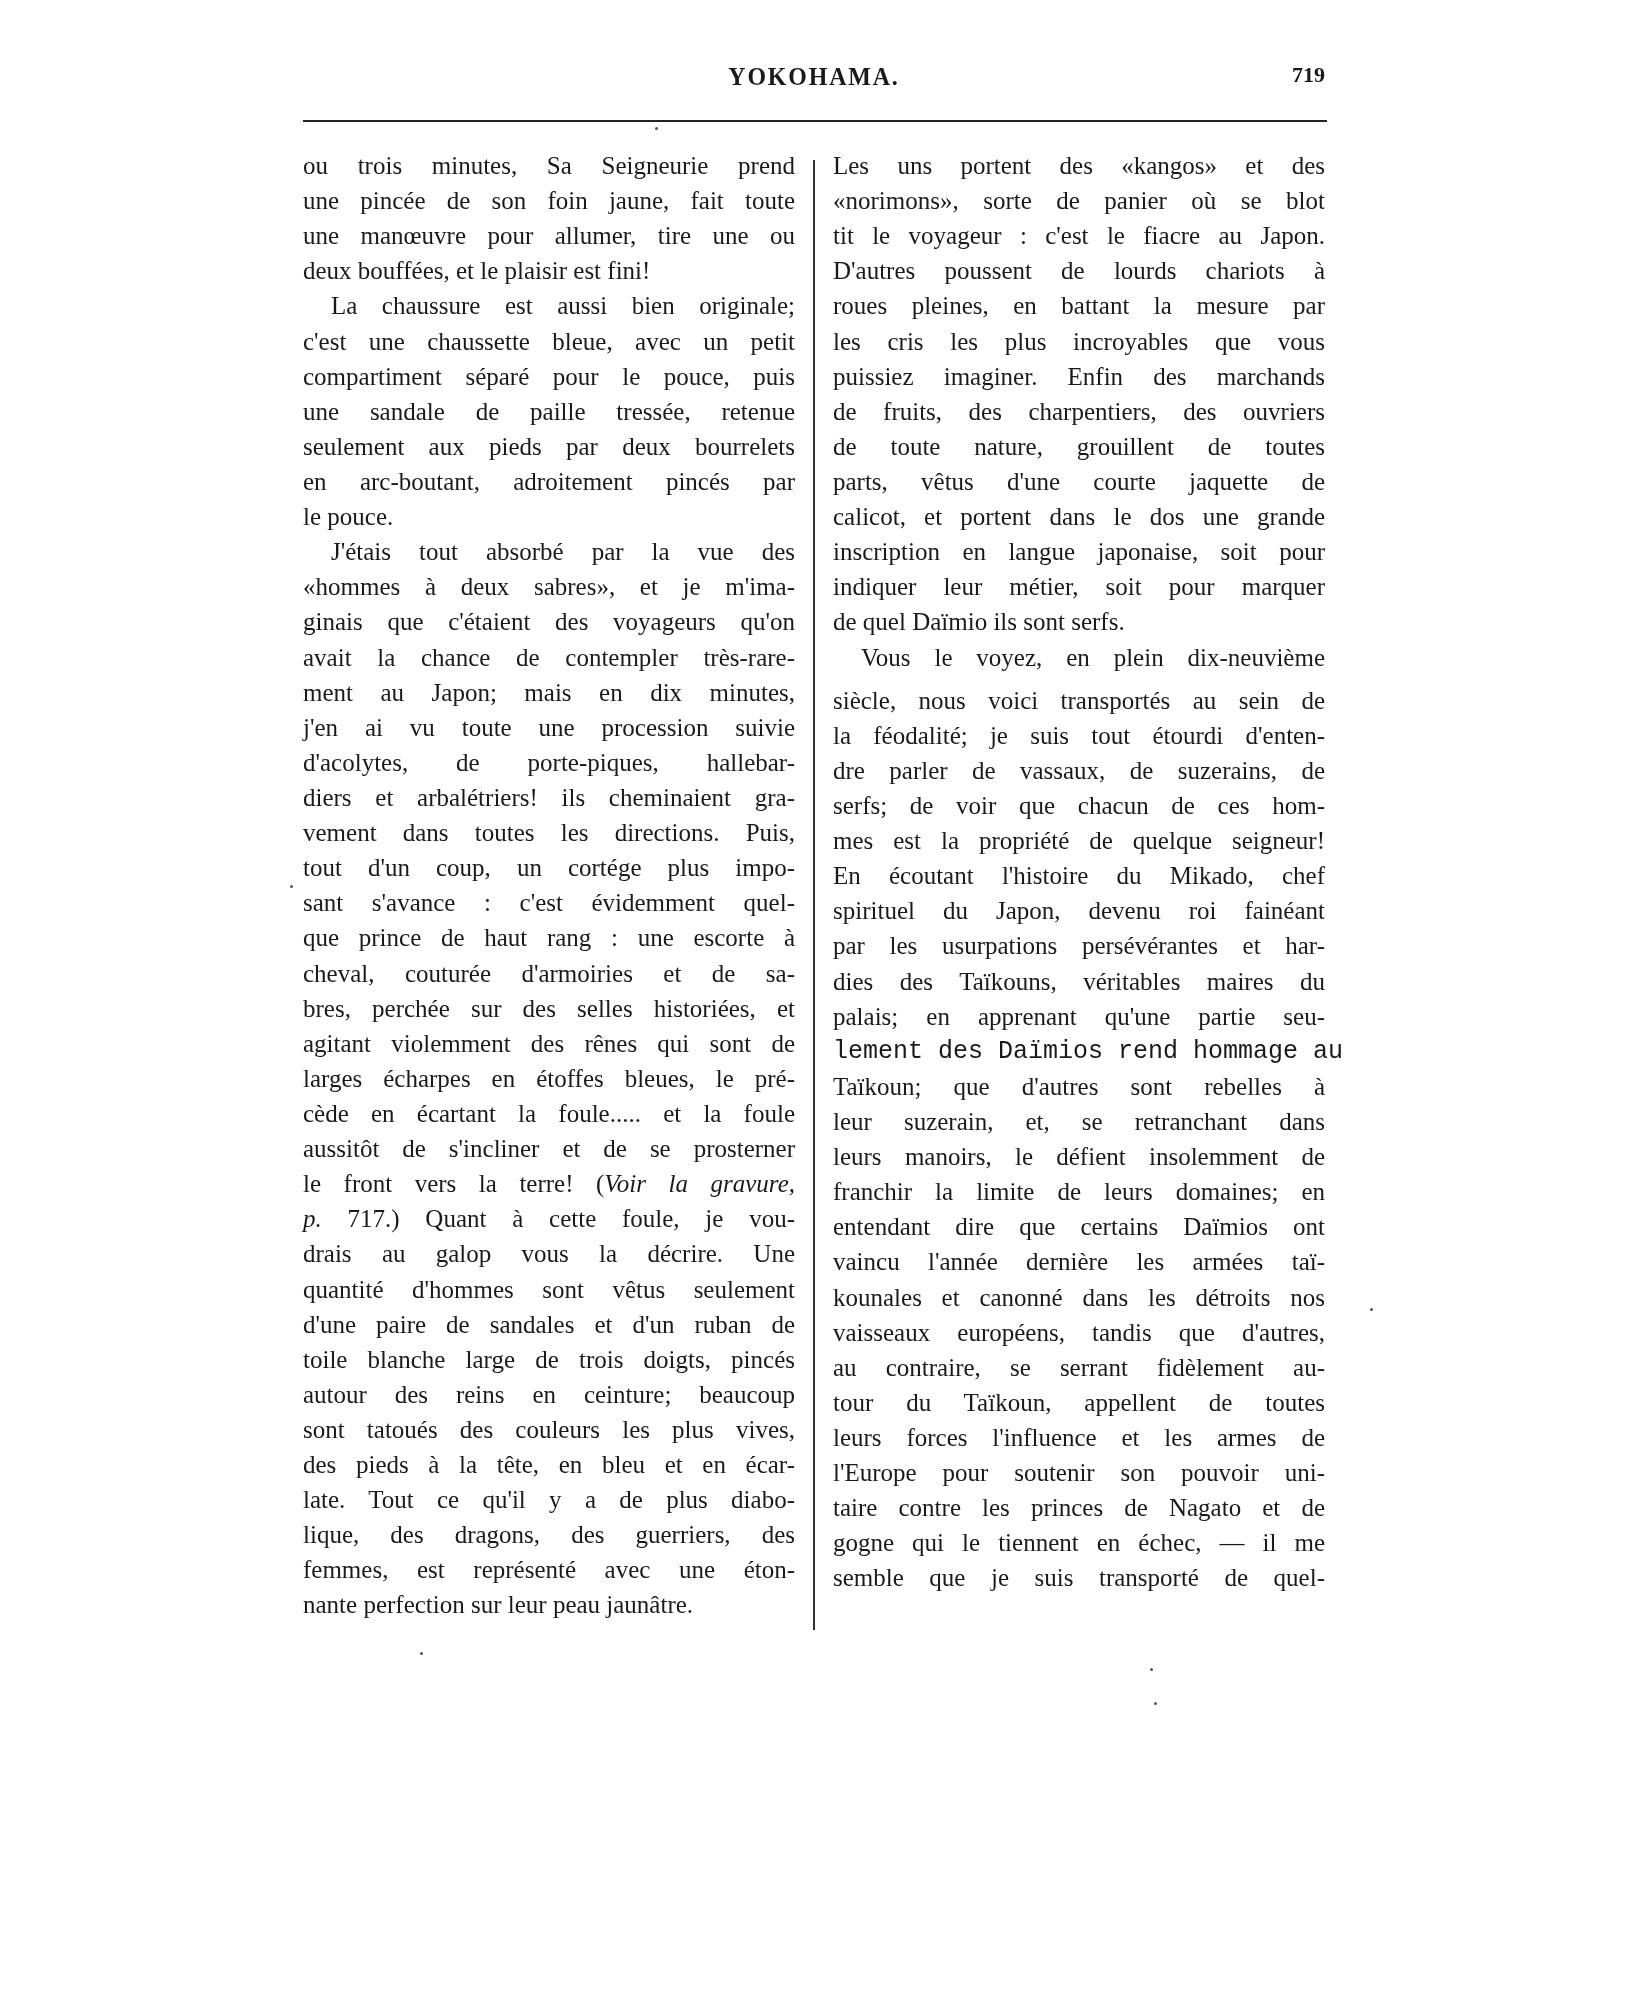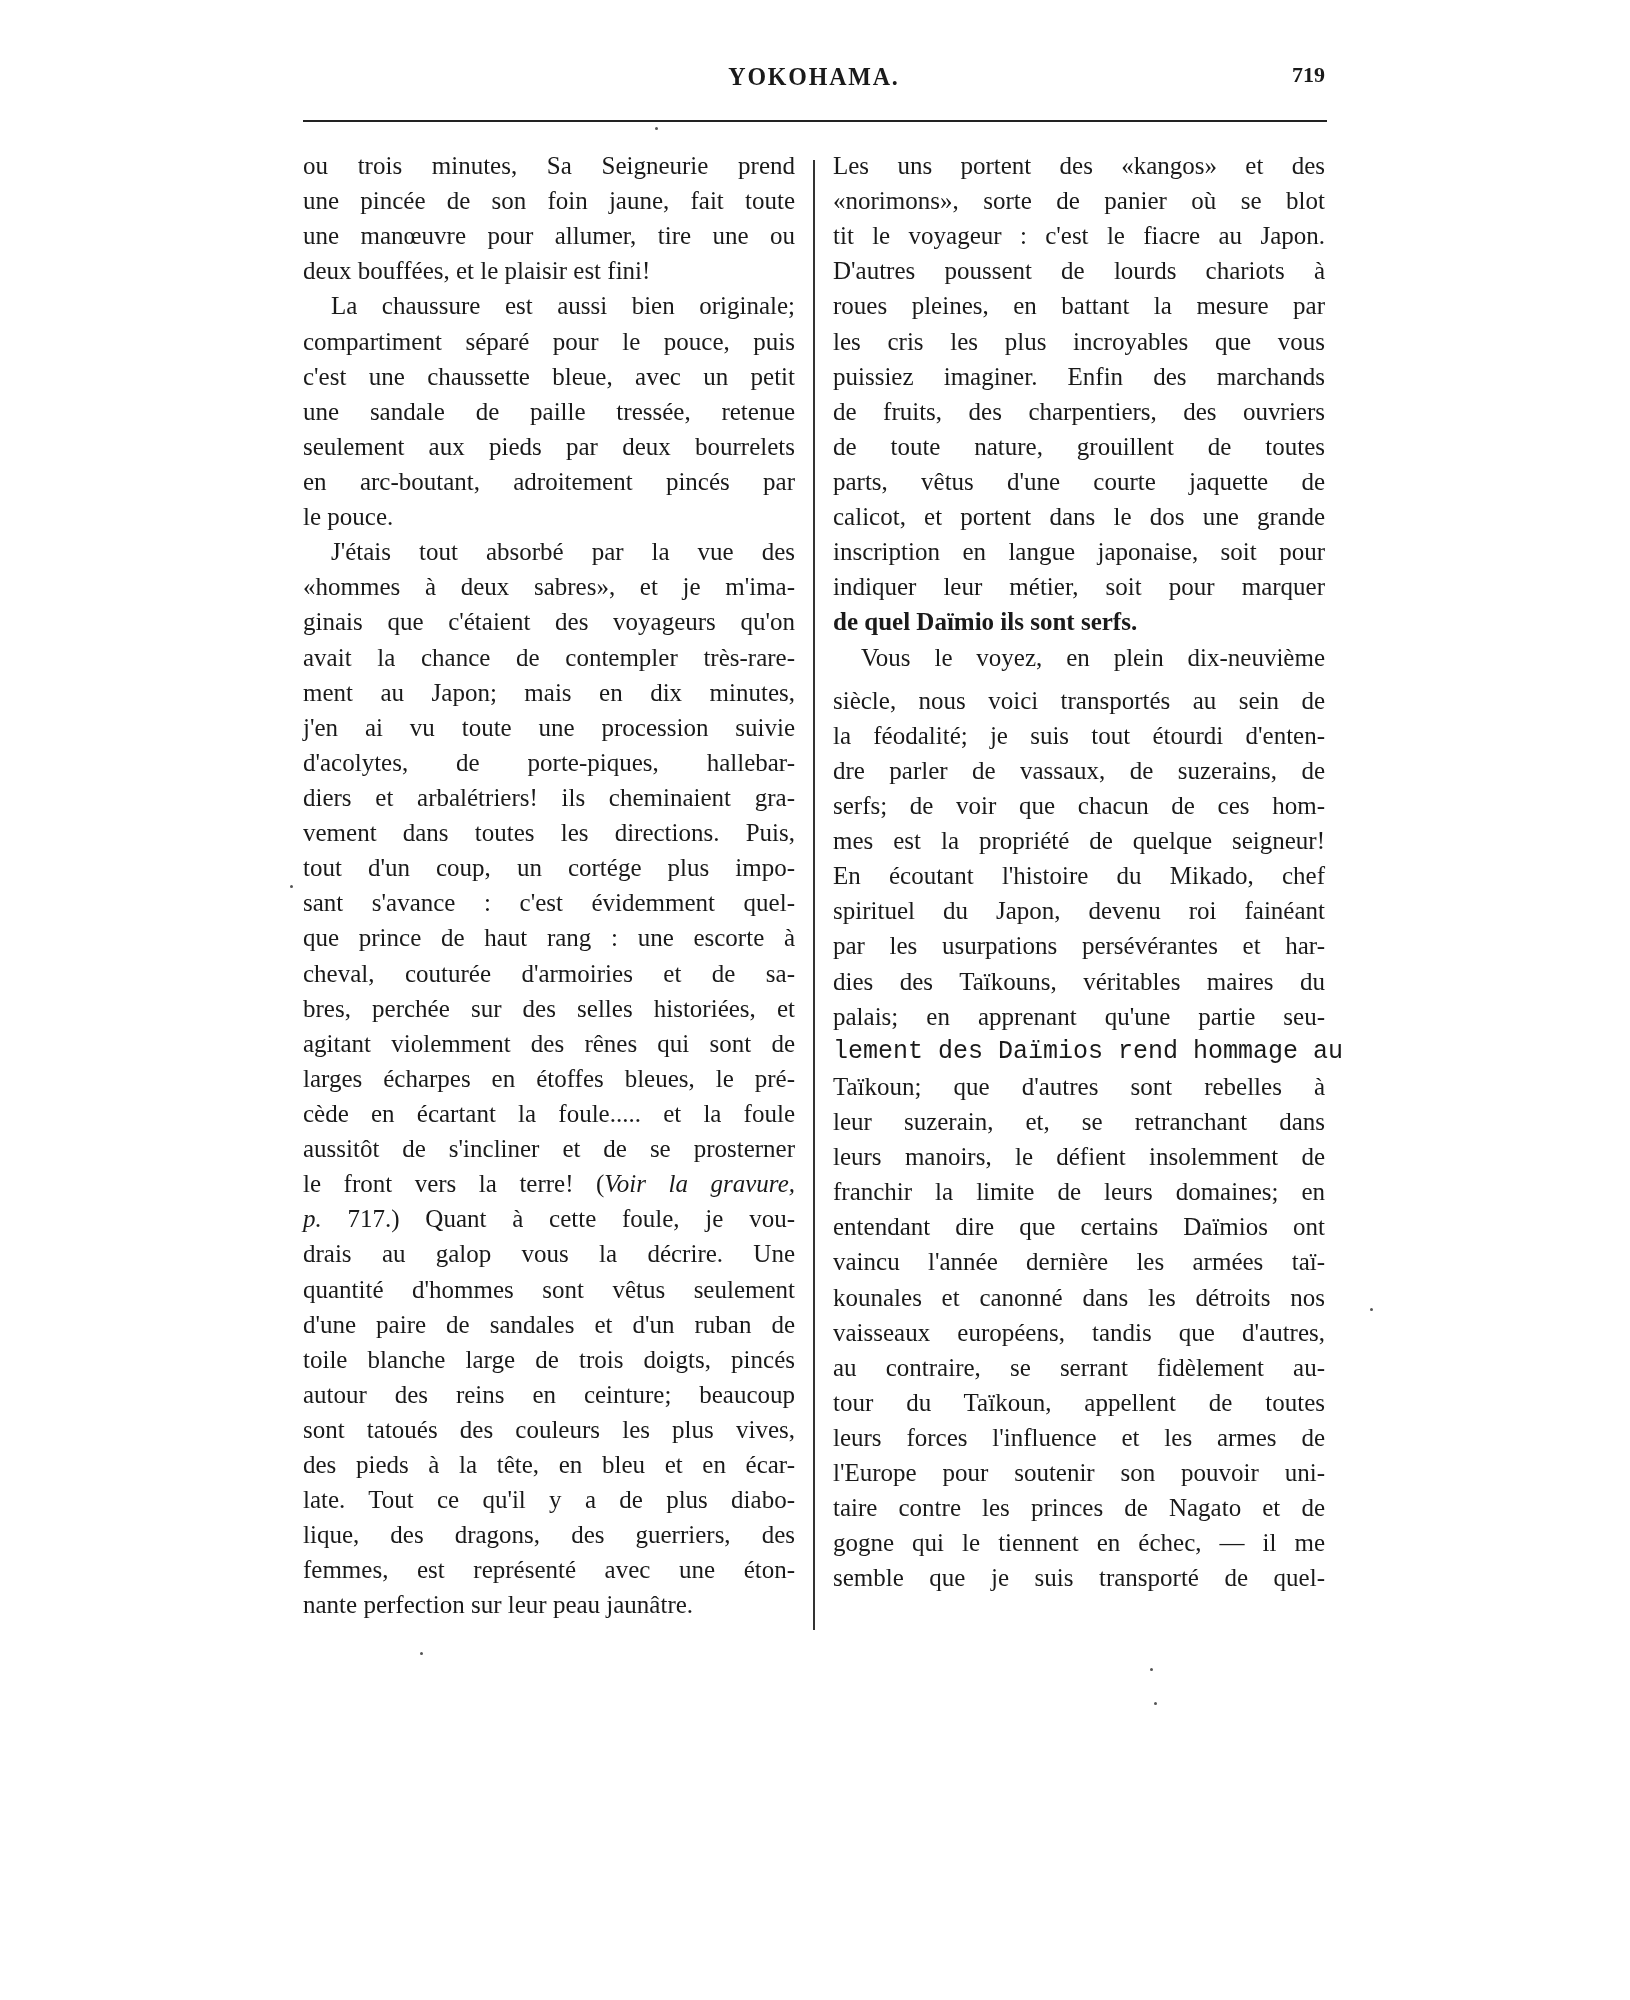--- a/index.html
+++ b/index.html
@@ -101,22 +101,22 @@
 </div>
 
 <div class="header-rule"></div>
 
 <div class="column left" id="col-left">
     <span class="line" style="height: 35.119px; line-height: 35.119px;">ou trois minutes, Sa Seigneurie prend</span>
     <span class="line" style="height: 35.119px; line-height: 35.119px;">une pincée de son foin jaune, fait toute</span>
     <span class="line" style="height: 35.119px; line-height: 35.119px;">une manœuvre pour allumer, tire une ou</span>
     <span class="line last" style="height: 35.119px; line-height: 35.119px;">deux bouffées, et le plaisir est fini!</span>
     <span class="line indent" style="height: 35.119px; line-height: 35.119px;">La chaussure est aussi bien originale;</span>
+    <span class="line" style="height: 35.119px; line-height: 35.119px;">c'est une chaussette bleue, avec un petit</span>
     <span class="line" style="height: 35.119px; line-height: 35.119px;">compartiment séparé pour le pouce, puis</span>
-    <span class="line" style="height: 35.119px; line-height: 35.119px;">c'est une chaussette bleue, avec un petit</span>
     <span class="line" style="height: 35.119px; line-height: 35.119px;">une sandale de paille tressée, retenue</span>
     <span class="line" style="height: 35.119px; line-height: 35.119px;">seulement aux pieds par deux bourrelets</span>
     <span class="line" style="height: 35.119px; line-height: 35.119px;">en arc-boutant, adroitement pincés par</span>
     <span class="line last" style="height: 35.119px; line-height: 35.119px;">le pouce.</span>
     <span class="line indent" style="height: 35.119px; line-height: 35.119px;">J'étais tout absorbé par la vue des</span>
     <span class="line" style="height: 35.119px; line-height: 35.119px;">«hommes à deux sabres», et je m'ima-</span>
     <span class="line" style="height: 35.119px; line-height: 35.119px;">ginais que c'étaient des voyageurs qu'on</span>
     <span class="line" style="height: 35.119px; line-height: 35.119px;">avait la chance de contempler très-rare-</span>
     <span class="line" style="height: 35.119px; line-height: 35.119px;">ment au Japon; mais en dix minutes,</span>
     <span class="line" style="height: 35.119px; line-height: 35.119px;">j'en ai vu toute une procession suivie</span>
@@ -154,21 +154,21 @@
     <span class="line" style="height: 35.119px; line-height: 35.119px;">D'autres poussent de lourds chariots à</span>
     <span class="line" style="height: 35.119px; line-height: 35.119px;">roues pleines, en battant la mesure par</span>
     <span class="line" style="height: 35.119px; line-height: 35.119px;">les cris les plus incroyables que vous</span>
     <span class="line" style="height: 35.119px; line-height: 35.119px;">puissiez imaginer. Enfin des marchands</span>
     <span class="line" style="height: 35.119px; line-height: 35.119px;">de fruits, des charpentiers, des ouvriers</span>
     <span class="line" style="height: 35.119px; line-height: 35.119px;">de toute nature, grouillent de toutes</span>
     <span class="line" style="height: 35.119px; line-height: 35.119px;">parts, vêtus d'une courte jaquette de</span>
     <span class="line" style="height: 35.119px; line-height: 35.119px;">calicot, et portent dans le dos une grande</span>
     <span class="line" style="height: 35.119px; line-height: 35.119px;">inscription en langue japonaise, soit pour</span>
     <span class="line" style="height: 35.119px; line-height: 35.119px;">indiquer leur métier, soit pour marquer</span>
-    <span class="line last" style="height: 35.119px; line-height: 35.119px; font-weight: bold;">de quel Daïmio ils sont serfs.</span>
+    <span class="line last" style="height: 35.119px; line-height: 35.119px;">de quel Daïmio ils sont serfs.</span>
     <span class="line indent" style="height: 35.119px; line-height: 35.119px;">Vous le voyez, en plein dix-neuvième</span>
     <span class="line" style="height: 35.119px; line-height: 35.119px; margin-top: 8px;">siècle, nous voici transportés au sein de</span>
     <span class="line" style="height: 35.119px; line-height: 35.119px;">la féodalité; je suis tout étourdi d'enten-</span>
     <span class="line" style="height: 35.119px; line-height: 35.119px;">dre parler de vassaux, de suzerains, de</span>
     <span class="line" style="height: 35.119px; line-height: 35.119px;">serfs; de voir que chacun de ces hom-</span>
     <span class="line" style="height: 35.119px; line-height: 35.119px;">mes est la propriété de quelque seigneur!</span>
     <span class="line" style="height: 35.119px; line-height: 35.119px;">En écoutant l'histoire du Mikado, chef</span>
     <span class="line" style="height: 35.119px; line-height: 35.119px;">spirituel du Japon, devenu roi fainéant</span>
     <span class="line" style="height: 35.119px; line-height: 35.119px;">par les usurpations persévérantes et har-</span>
     <span class="line" style="height: 35.119px; line-height: 35.119px;">dies des Taïkouns, véritables maires du</span>

